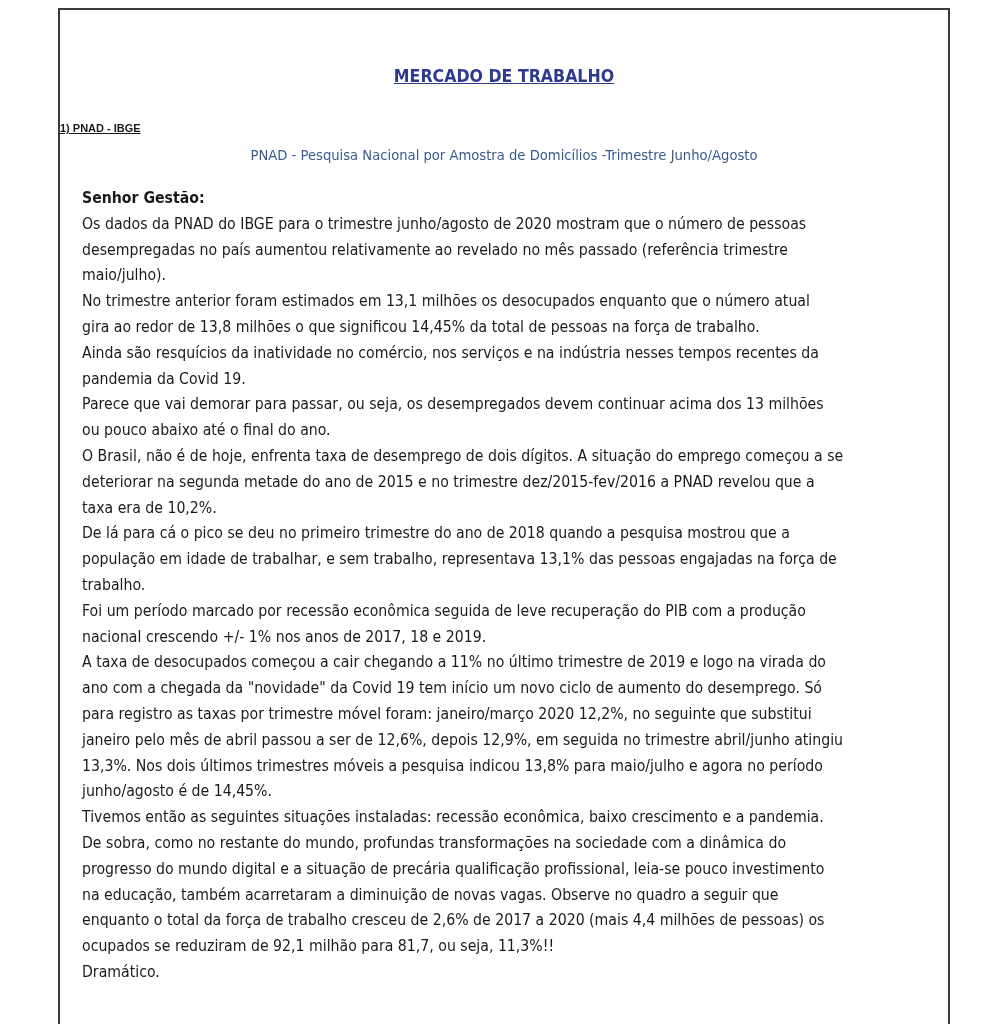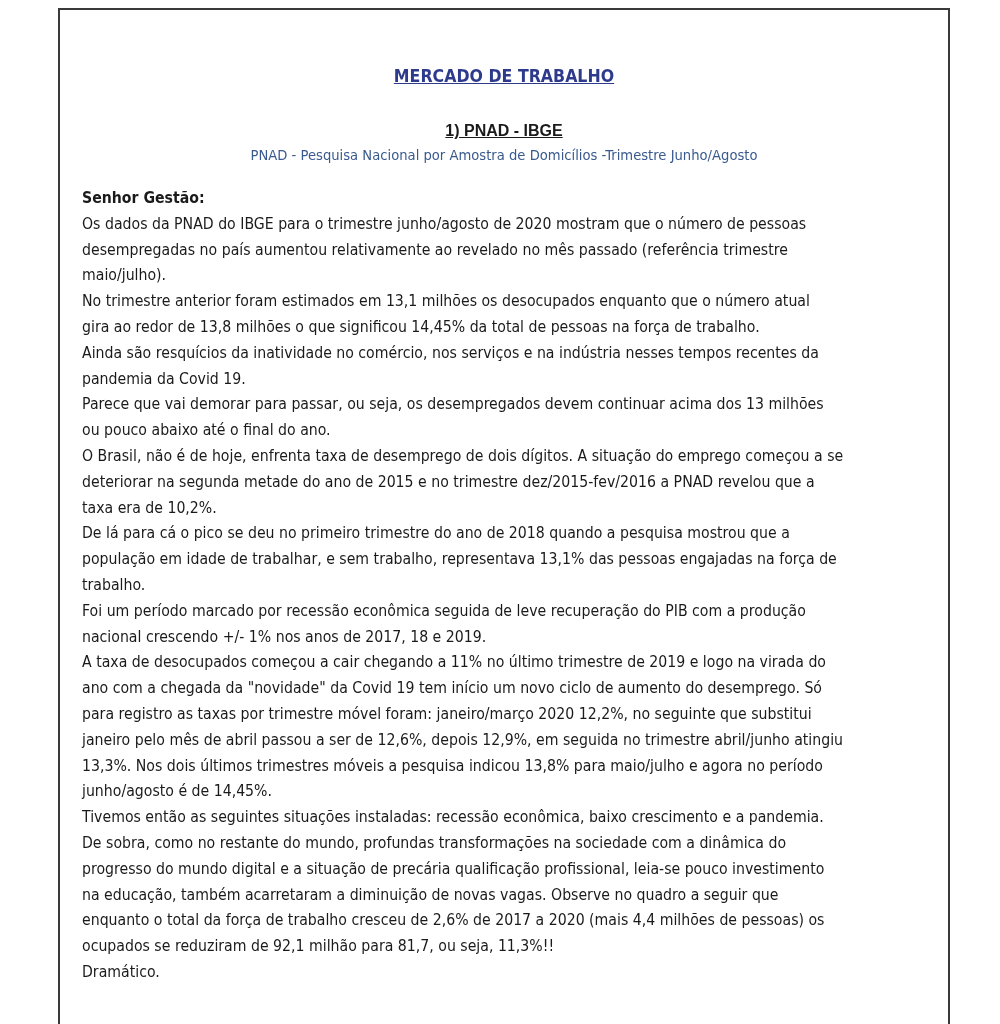--- a/index.html
+++ b/index.html
@@ -38,24 +38,23 @@
       color: #2e3a8c;
       text-decoration: underline;
       letter-spacing: 0px;
       transform: scaleX(0.93);
     }
     .section-title {
       position: absolute;
       left: 0;
       right: 0;
       top: 112px;
-      text-align: center;
       font-family: "Liberation Sans", sans-serif;
       font-weight: bold;
-      font-size: 16px;
+      font-size: 11px;
       color: #1a1a1a;
       text-decoration: underline;
     }
     .section-subtitle {
       position: absolute;
       left: 0;
       right: 0;
       top: 137px;
       text-align: center;
       font-family: "DejaVu Sans", sans-serif;

